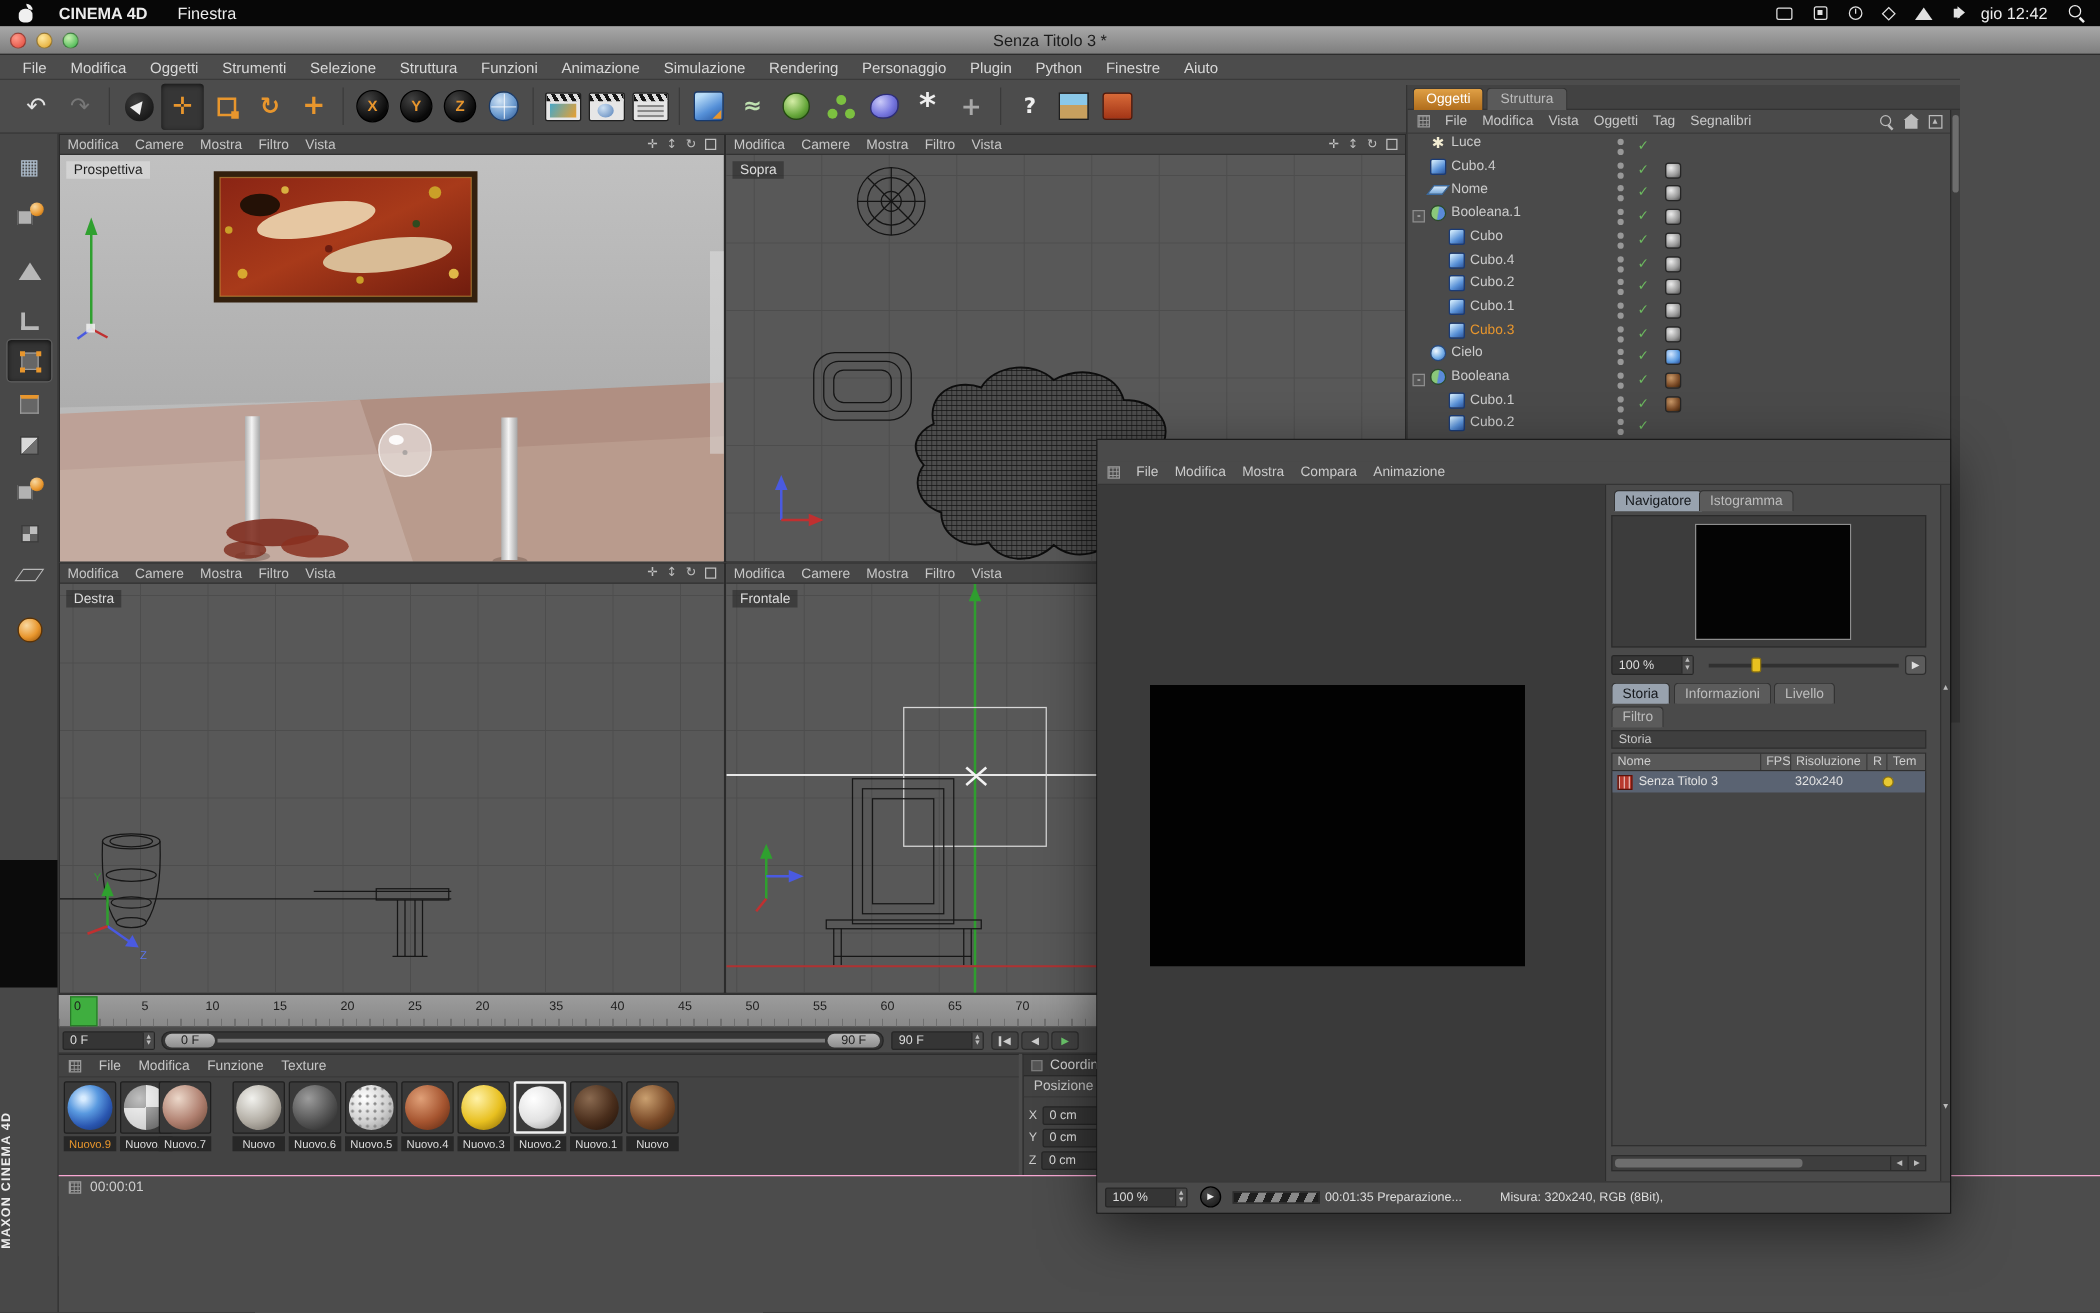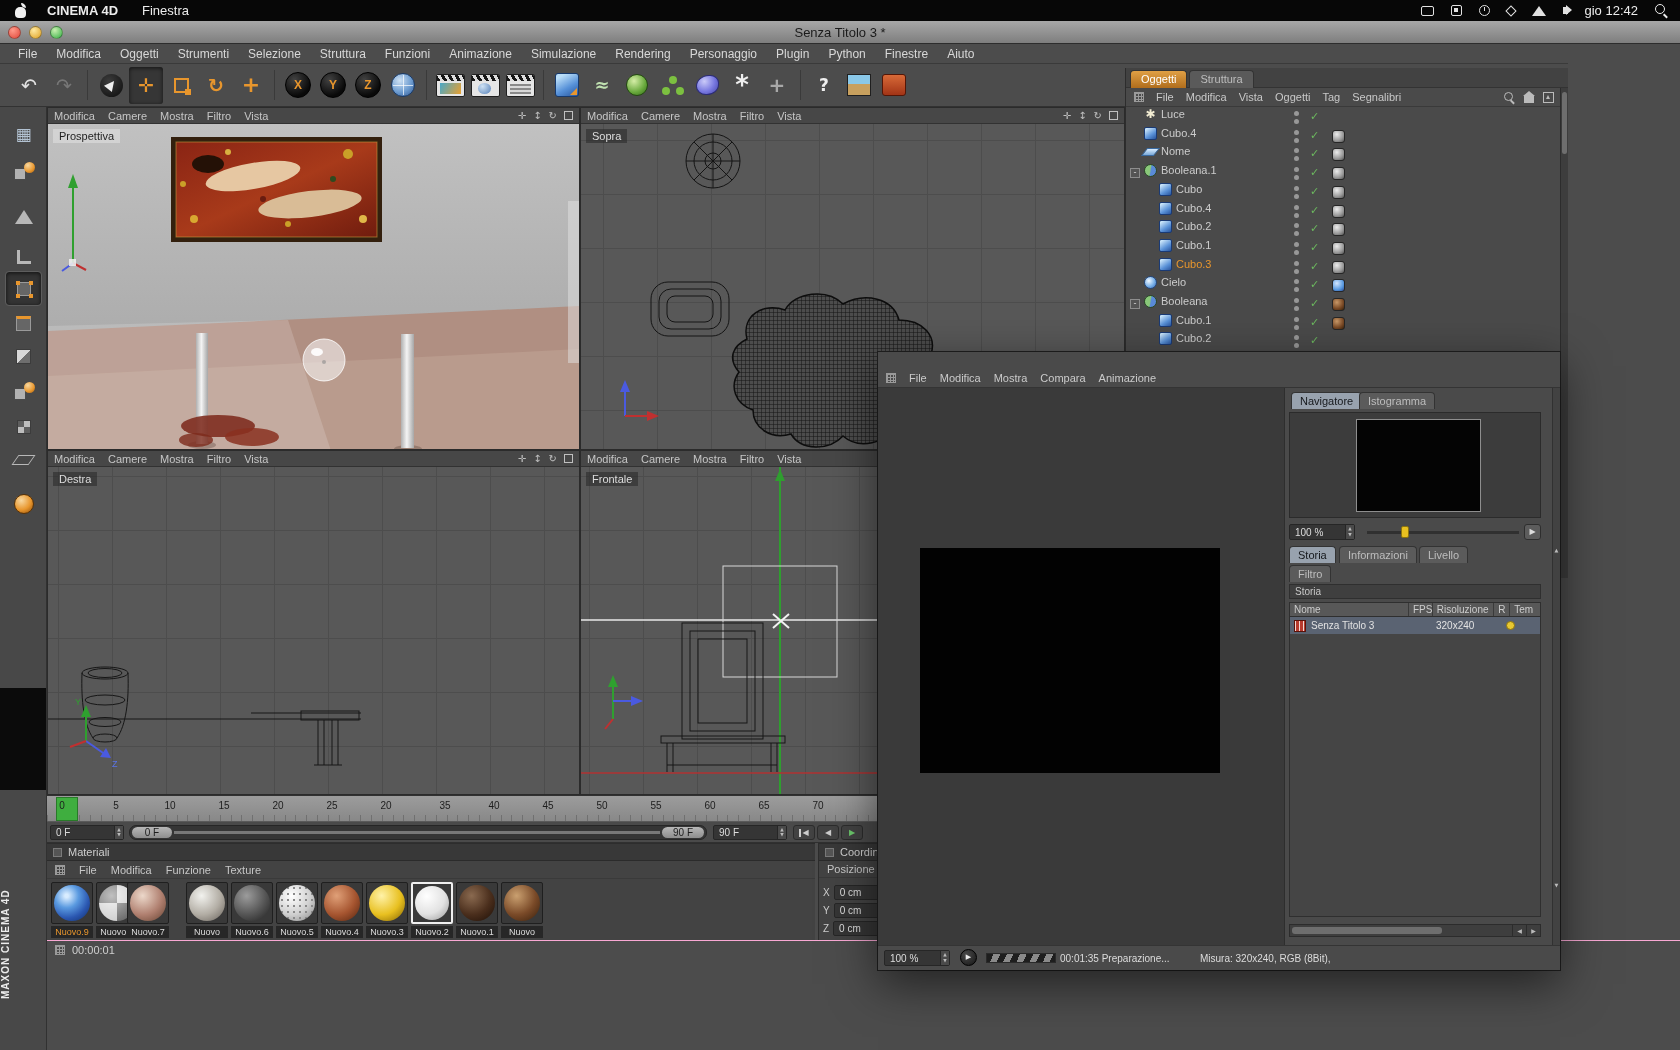--- a/index.html
+++ b/index.html
@@ -829,24 +829,20 @@
       </div>
     <div class="pbtns" style="left:770px">
         <i class="g g-prev"></i>
       </div>
     <div class="pbtns grn" style="left:794px">
         <i class="g g-play"></i>
       </div>
   </div>
 
   <div id="matpanel">
-    <div class="ptitle">
-        <i class="sqico"></i>
-        <span>Materiali</span>
-      </div>
     <div class="pmenu">
       <span class="gico"></span>
       <span>File</span>
       <span>Modifica</span>
       <span>Funzione</span>
       <span>Texture</span>
     </div>
     <div class="mats">
       <div class="mat" style="left:3px">
           <div class="th">

